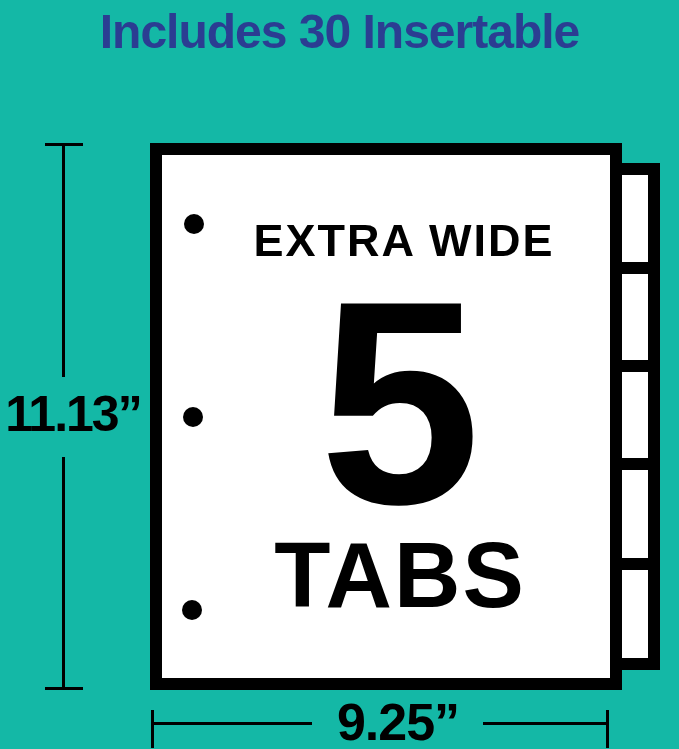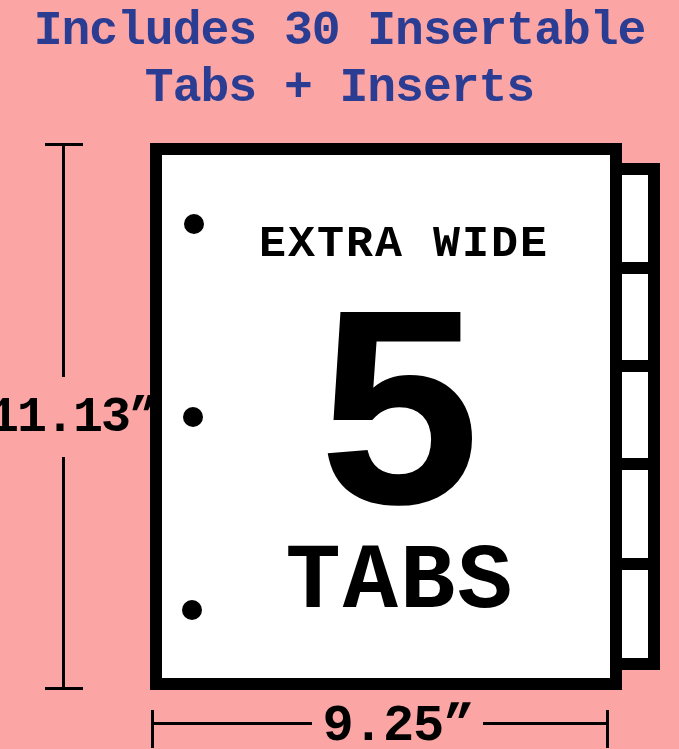--- a/index.html
+++ b/index.html
@@ -5,23 +5,22 @@
   html, body {
     margin: 0;
     padding: 0;
     background: #ffffff;
     font-family: "Liberation Sans", sans-serif;
   }
   .canvas {
     position: relative;
     width: 679px;
     height: 749px;
-    background: #fca5a5;
+    background: #14b8a6;
     overflow: hidden;
-    font-family: Liberation Mono, monospace;
   }
   .title {
     position: absolute;
     top: 0;
     left: 0;
     width: 679px;
     text-align: center;
     color: #2B3D92;
     font-weight: bold;
     font-size: 48px;
@@ -69,21 +68,20 @@
   .dim-label-height { font-size: 50px; letter-spacing: -2px; }
   .dim-label-width  { font-size: 52px; letter-spacing: -1px; }
 </style>
 </head>
 <body>
 
 <div class="canvas">
 
   <div class="title">
     <div>Includes 30 Insertable</div>
-    <div>Tabs + Inserts</div>
   </div>
 
   <svg class="diagram-svg" width="679" height="749" viewBox="0 0 679 749">
 
     <rect class="sheet-outline" x="156" y="149" width="460" height="535"></rect>
 
     <rect class="ink" x="648" y="163" width="12" height="507"></rect>
 
     <rect class="ink" x="610" y="163" width="50" height="12"></rect>
     <rect class="ink" x="610" y="262" width="50" height="12"></rect>

